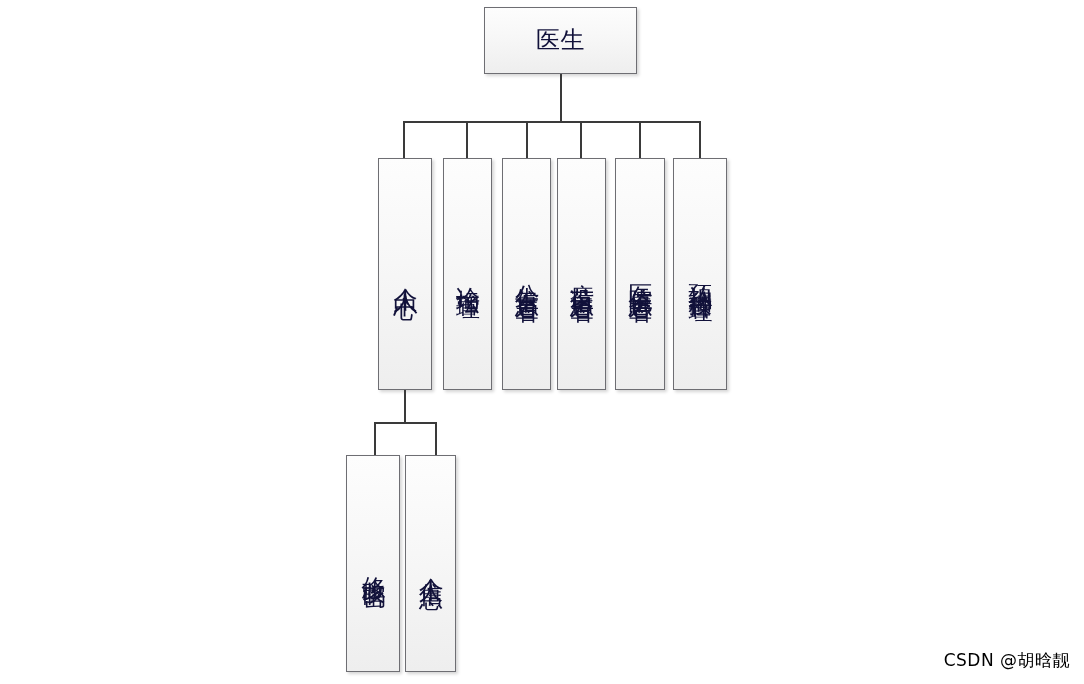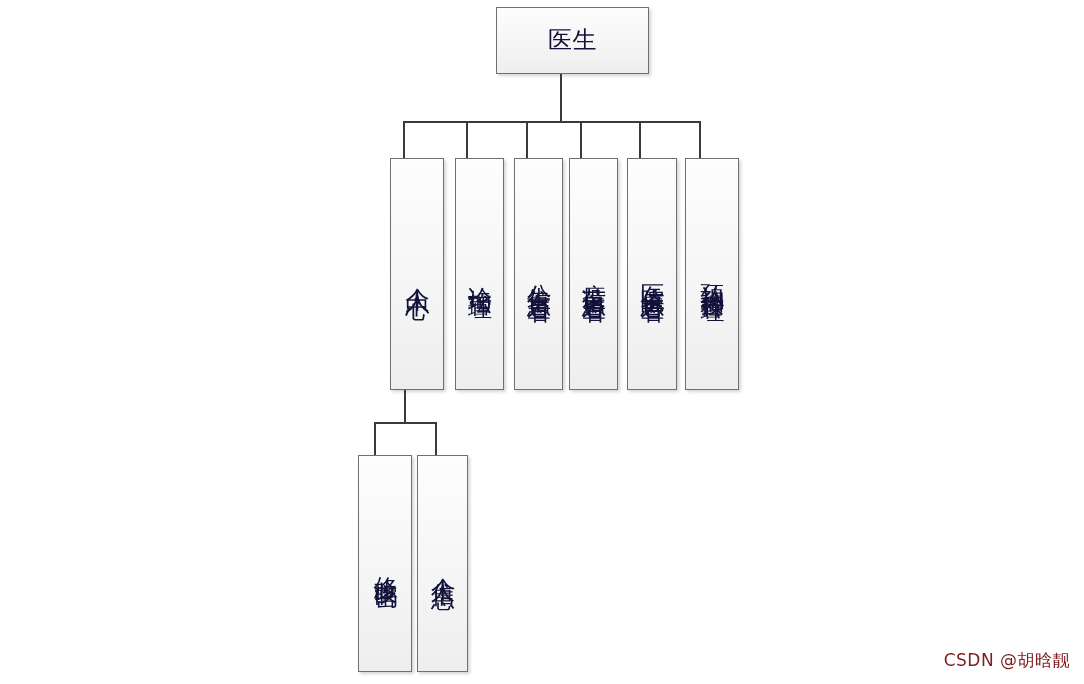--- a/index.html
+++ b/index.html
@@ -34,21 +34,20 @@
   
   .node {
     position: absolute;
     box-sizing: border-box;
     border: 1px solid #6e6e73;
     background: linear-gradient(to bottom, #fdfdfd 0%, #f7f7f7 45%, #eeeeee 100%);
     box-shadow: 2px 2px 3px rgba(0, 0, 0, 0.17);
     display: flex;
     align-items: center;
     justify-content: center;
-    margin-left: 12px;
   }
 
   .node-label {
     color: #11113a;
     font-size: 24px;
     line-height: 1.26;
     letter-spacing: 0.5px;
     text-align: center;
     white-space: pre;
   }
@@ -64,21 +63,21 @@
     text-orientation: upright;
     line-height: 1.04;
     letter-spacing: 3px;
   }
 
   
   #watermark {
     position: absolute;
     right: 14px;
     bottom: 12px;
-    color: #7f1d1d;
+    color: #000000;
     font-size: 17px;
     letter-spacing: 0.5px;
     user-select: none;
     white-space: pre;
   }
 </style>
 </head>
 <body>
 
 <div id="diagram-canvas">

